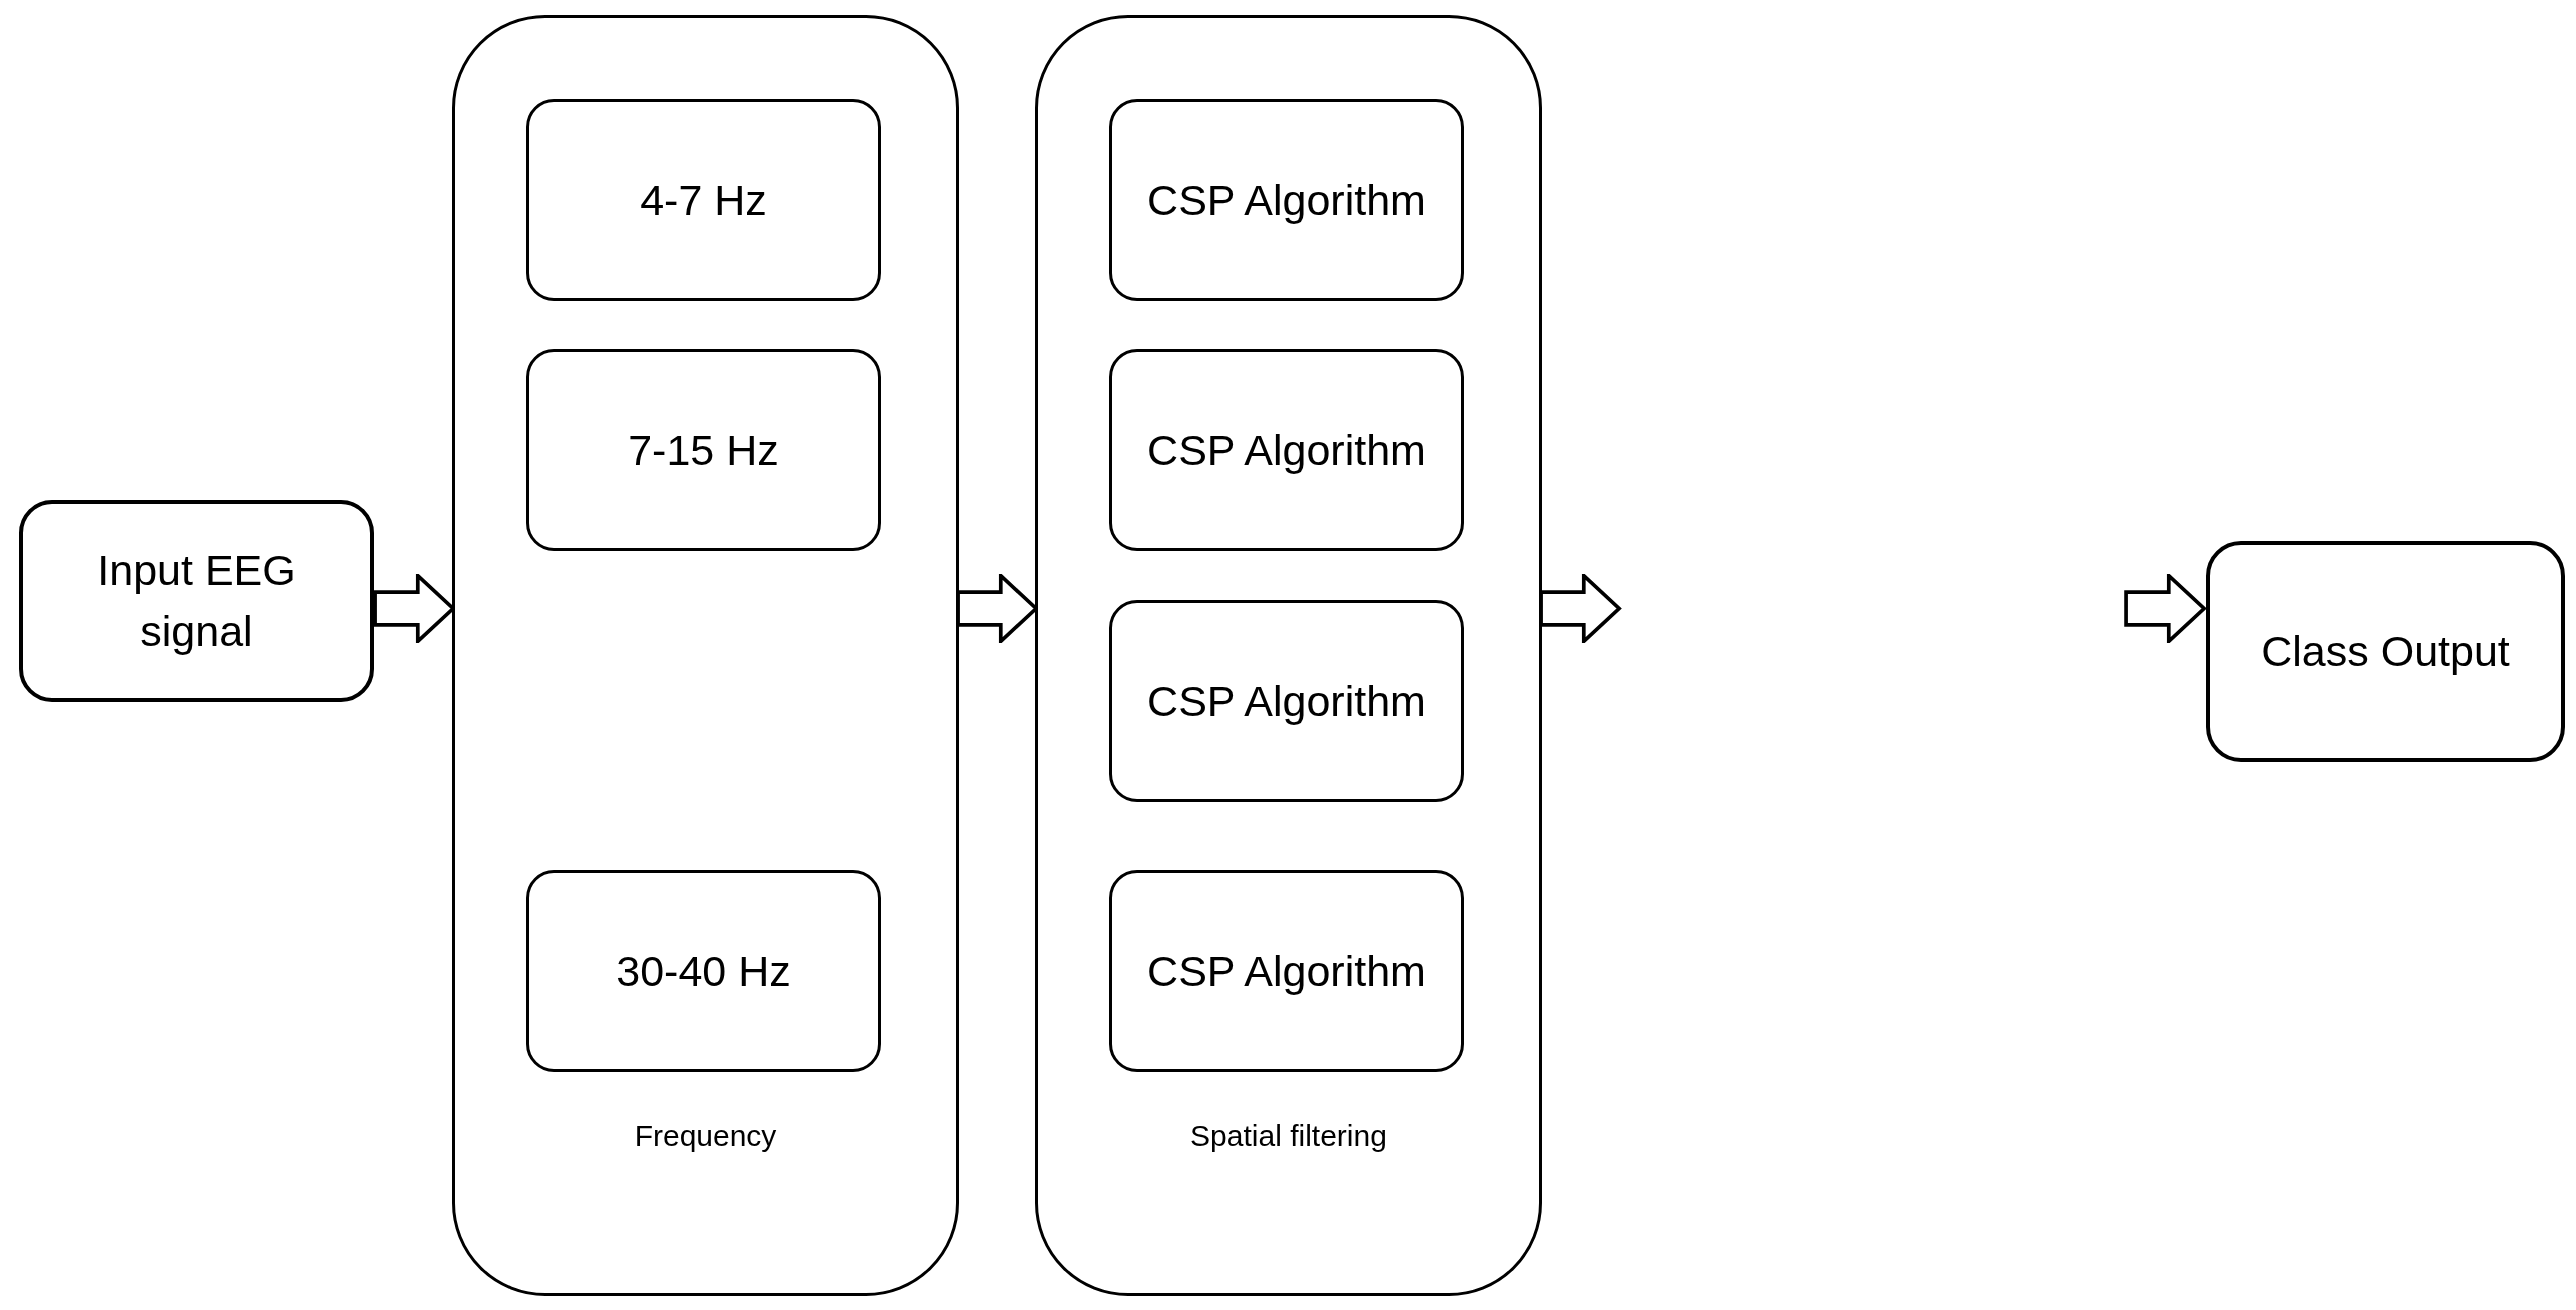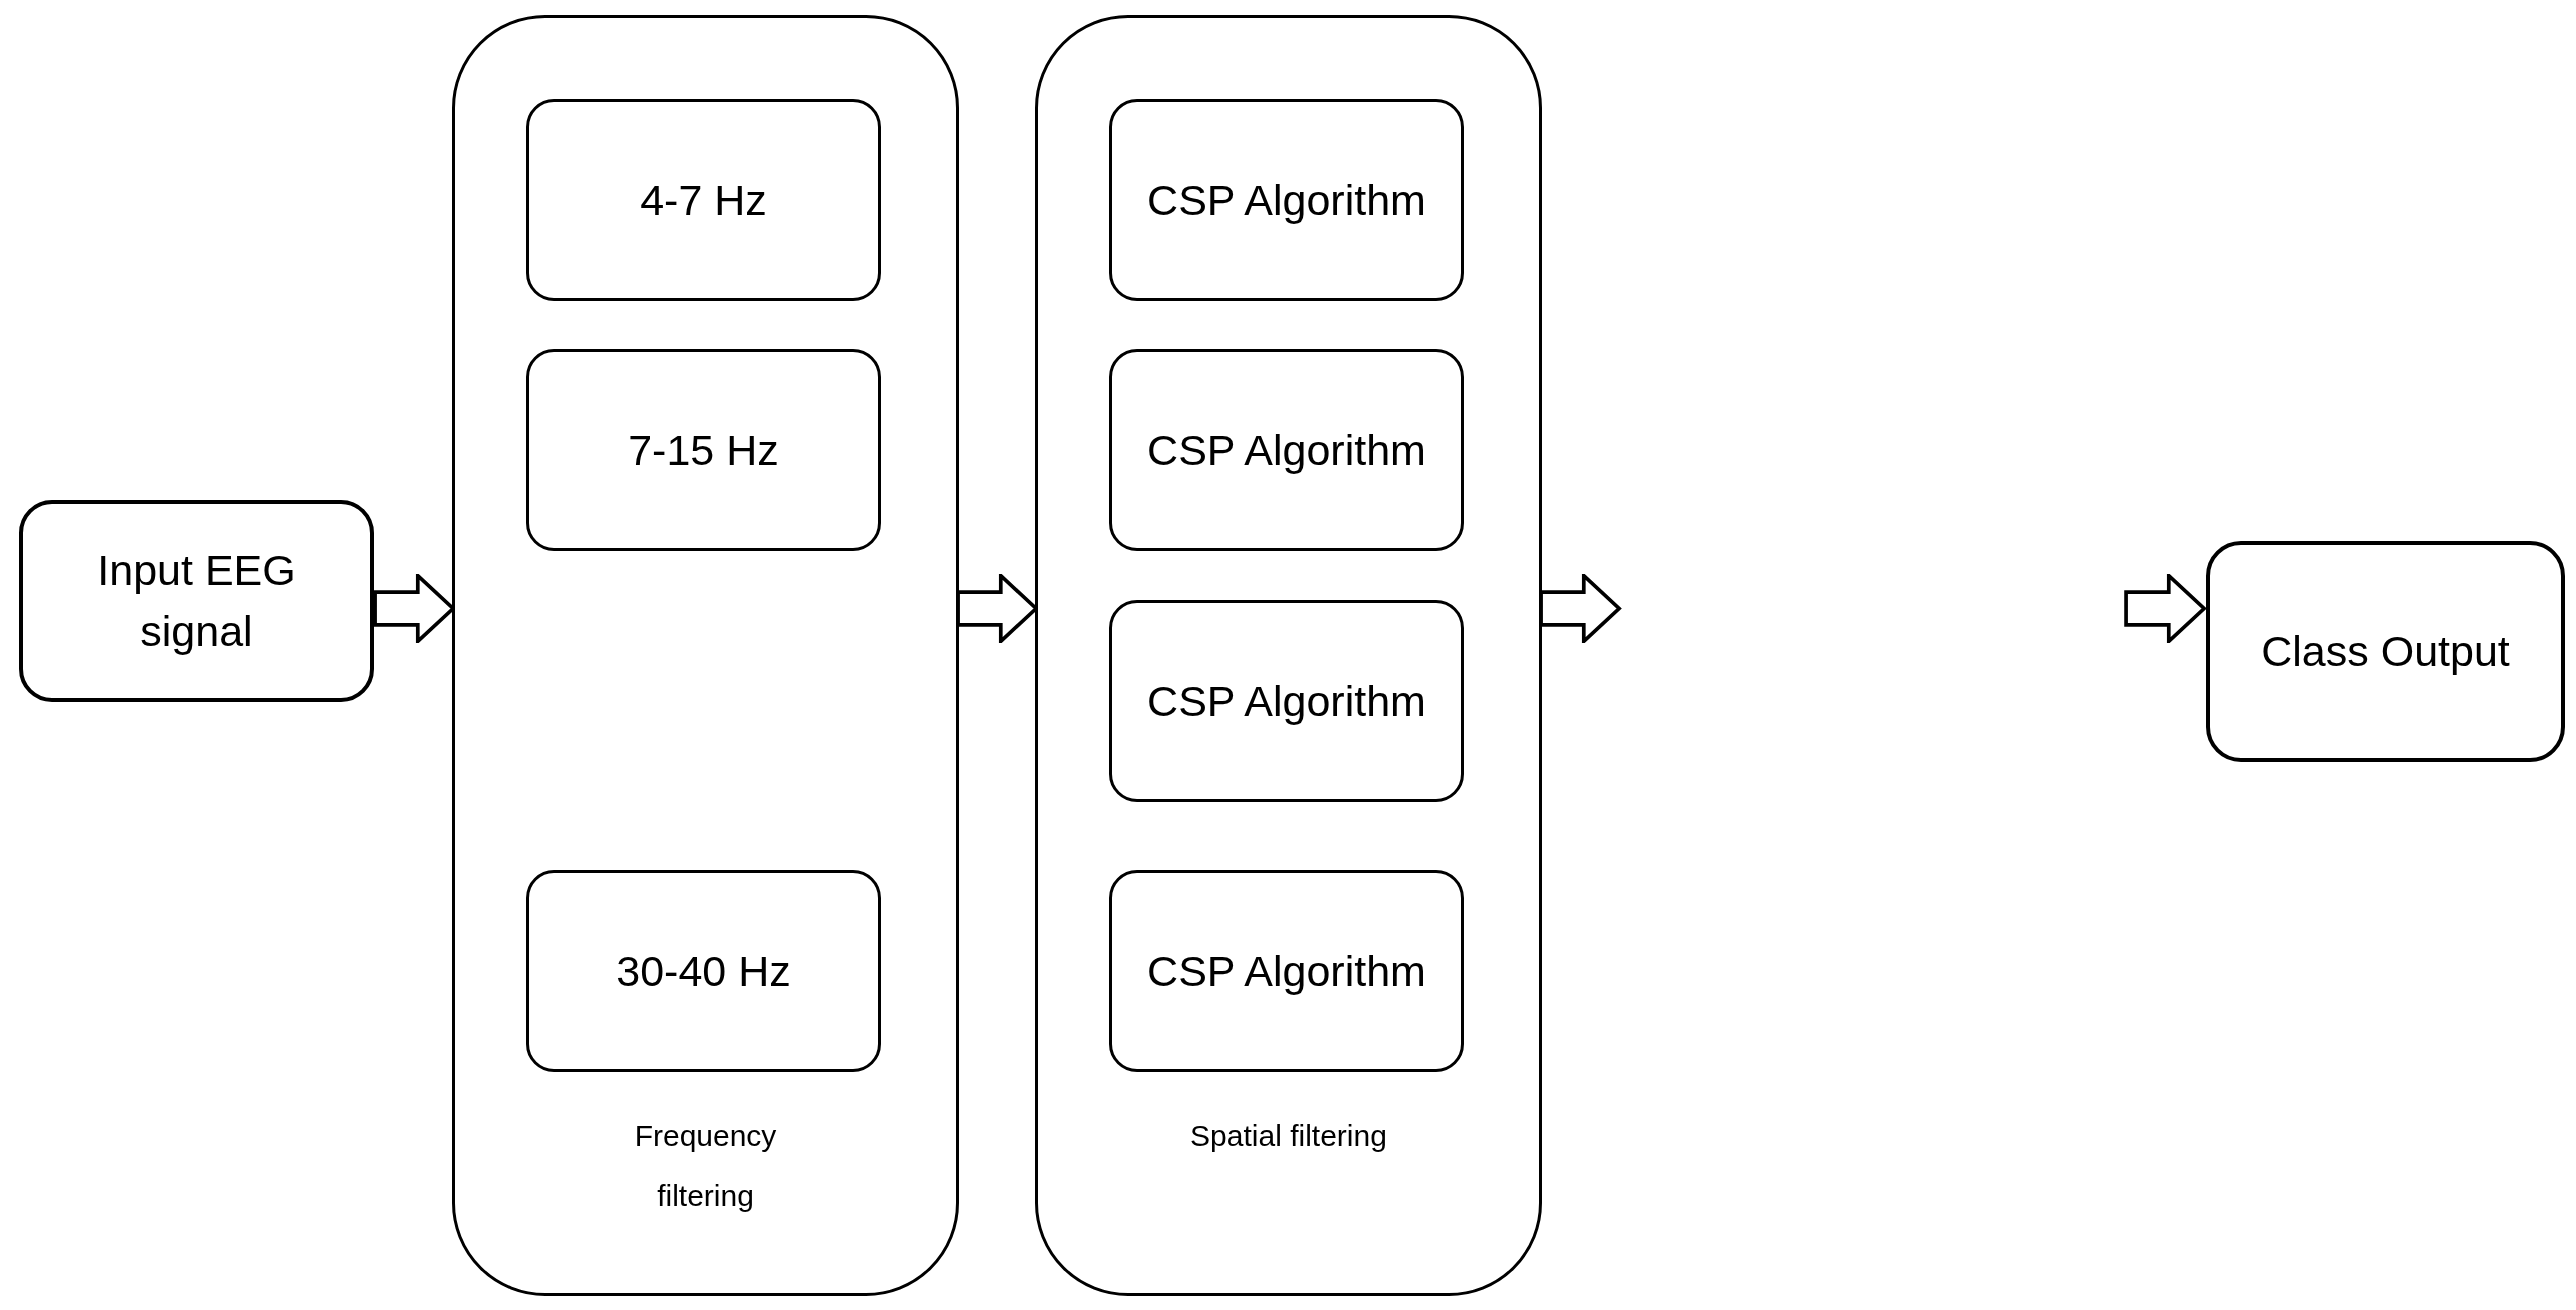--- a/index.html
+++ b/index.html
@@ -110,21 +110,20 @@
       <span>4-7 Hz</span>
     </div>
     <div class="inner-box inner-top-1">
       <span>7-15 Hz</span>
     </div>
     <div class="inner-box inner-top-3">
       <span>30-40 Hz</span>
     </div>
     <div class="stage-label">
       <div>Frequency</div>
-      <div>filtering</div>
     </div>
   </div>
 
   <svg class="arrow-svg" style="left:956px; top:574px;" viewBox="0 0 100 84">
     <polygon points="2,22 54,22 54,2 97,42 54,82 54,62 2,62" fill="#ffffff" stroke="#000000" stroke-width="4.5"></polygon>
   </svg>
 
   <div class="stage" style="left:1035px;">
     <div class="inner-box inner-top-0">
       <span>CSP Algorithm</span>

